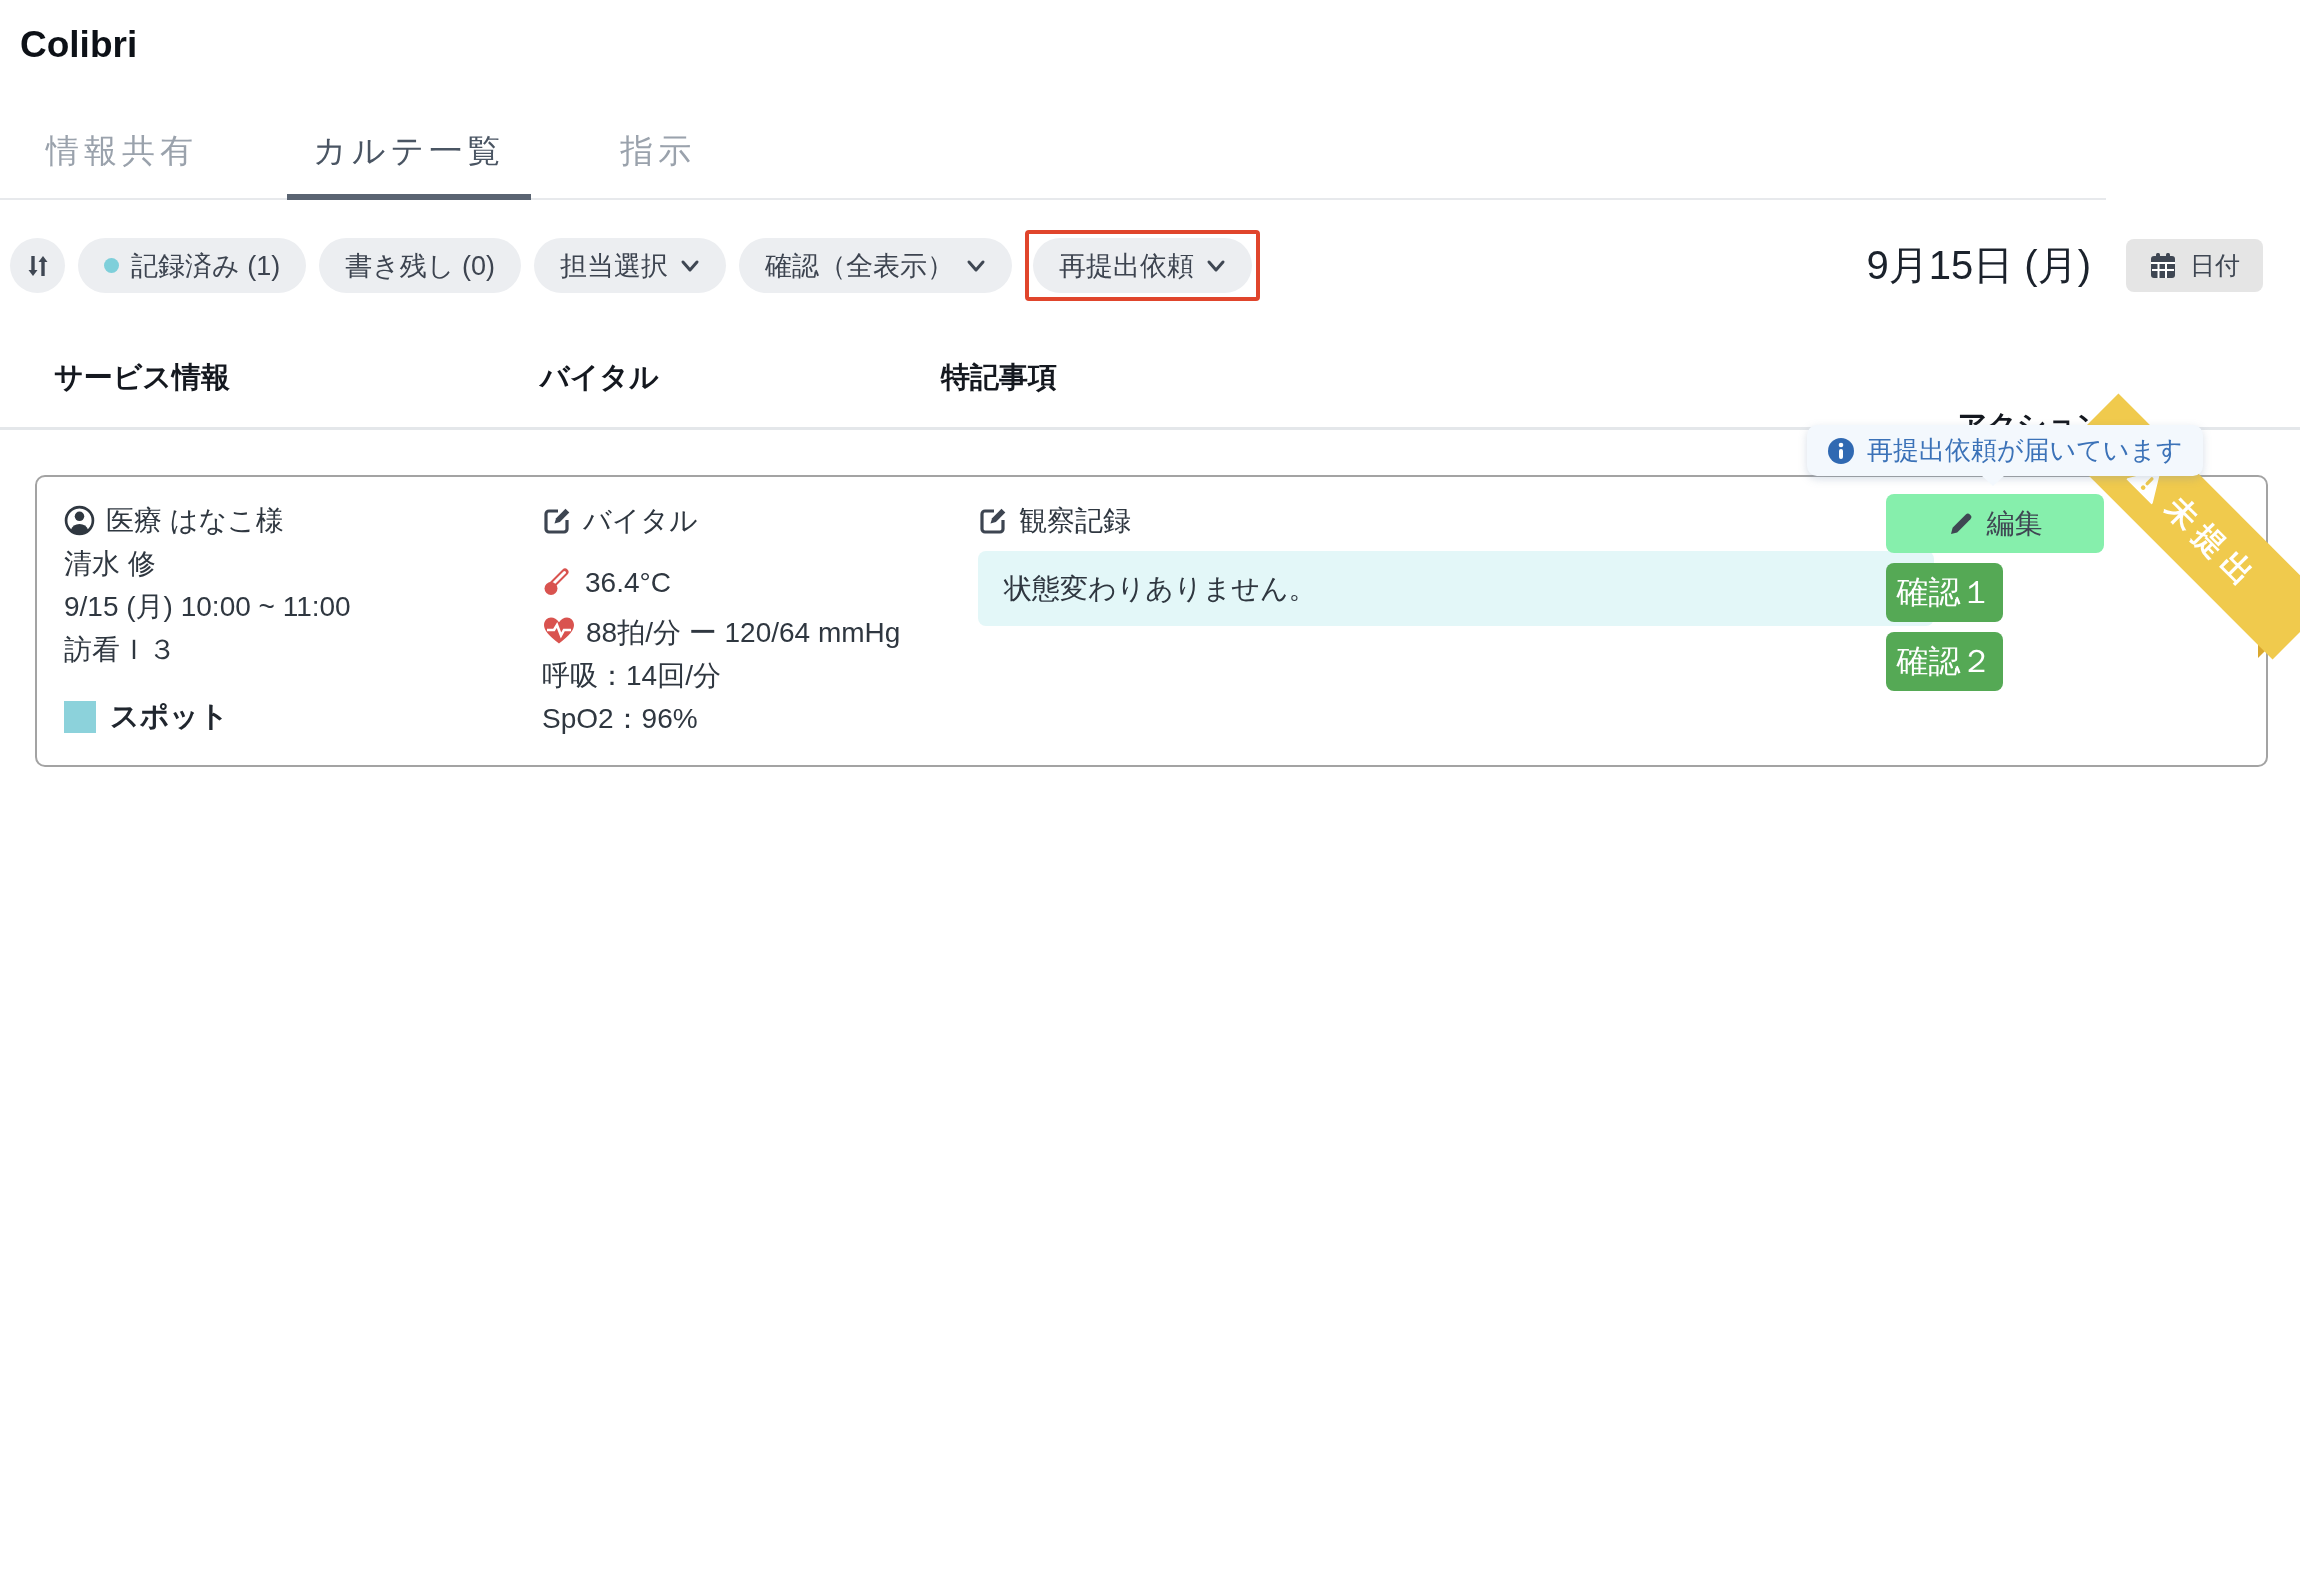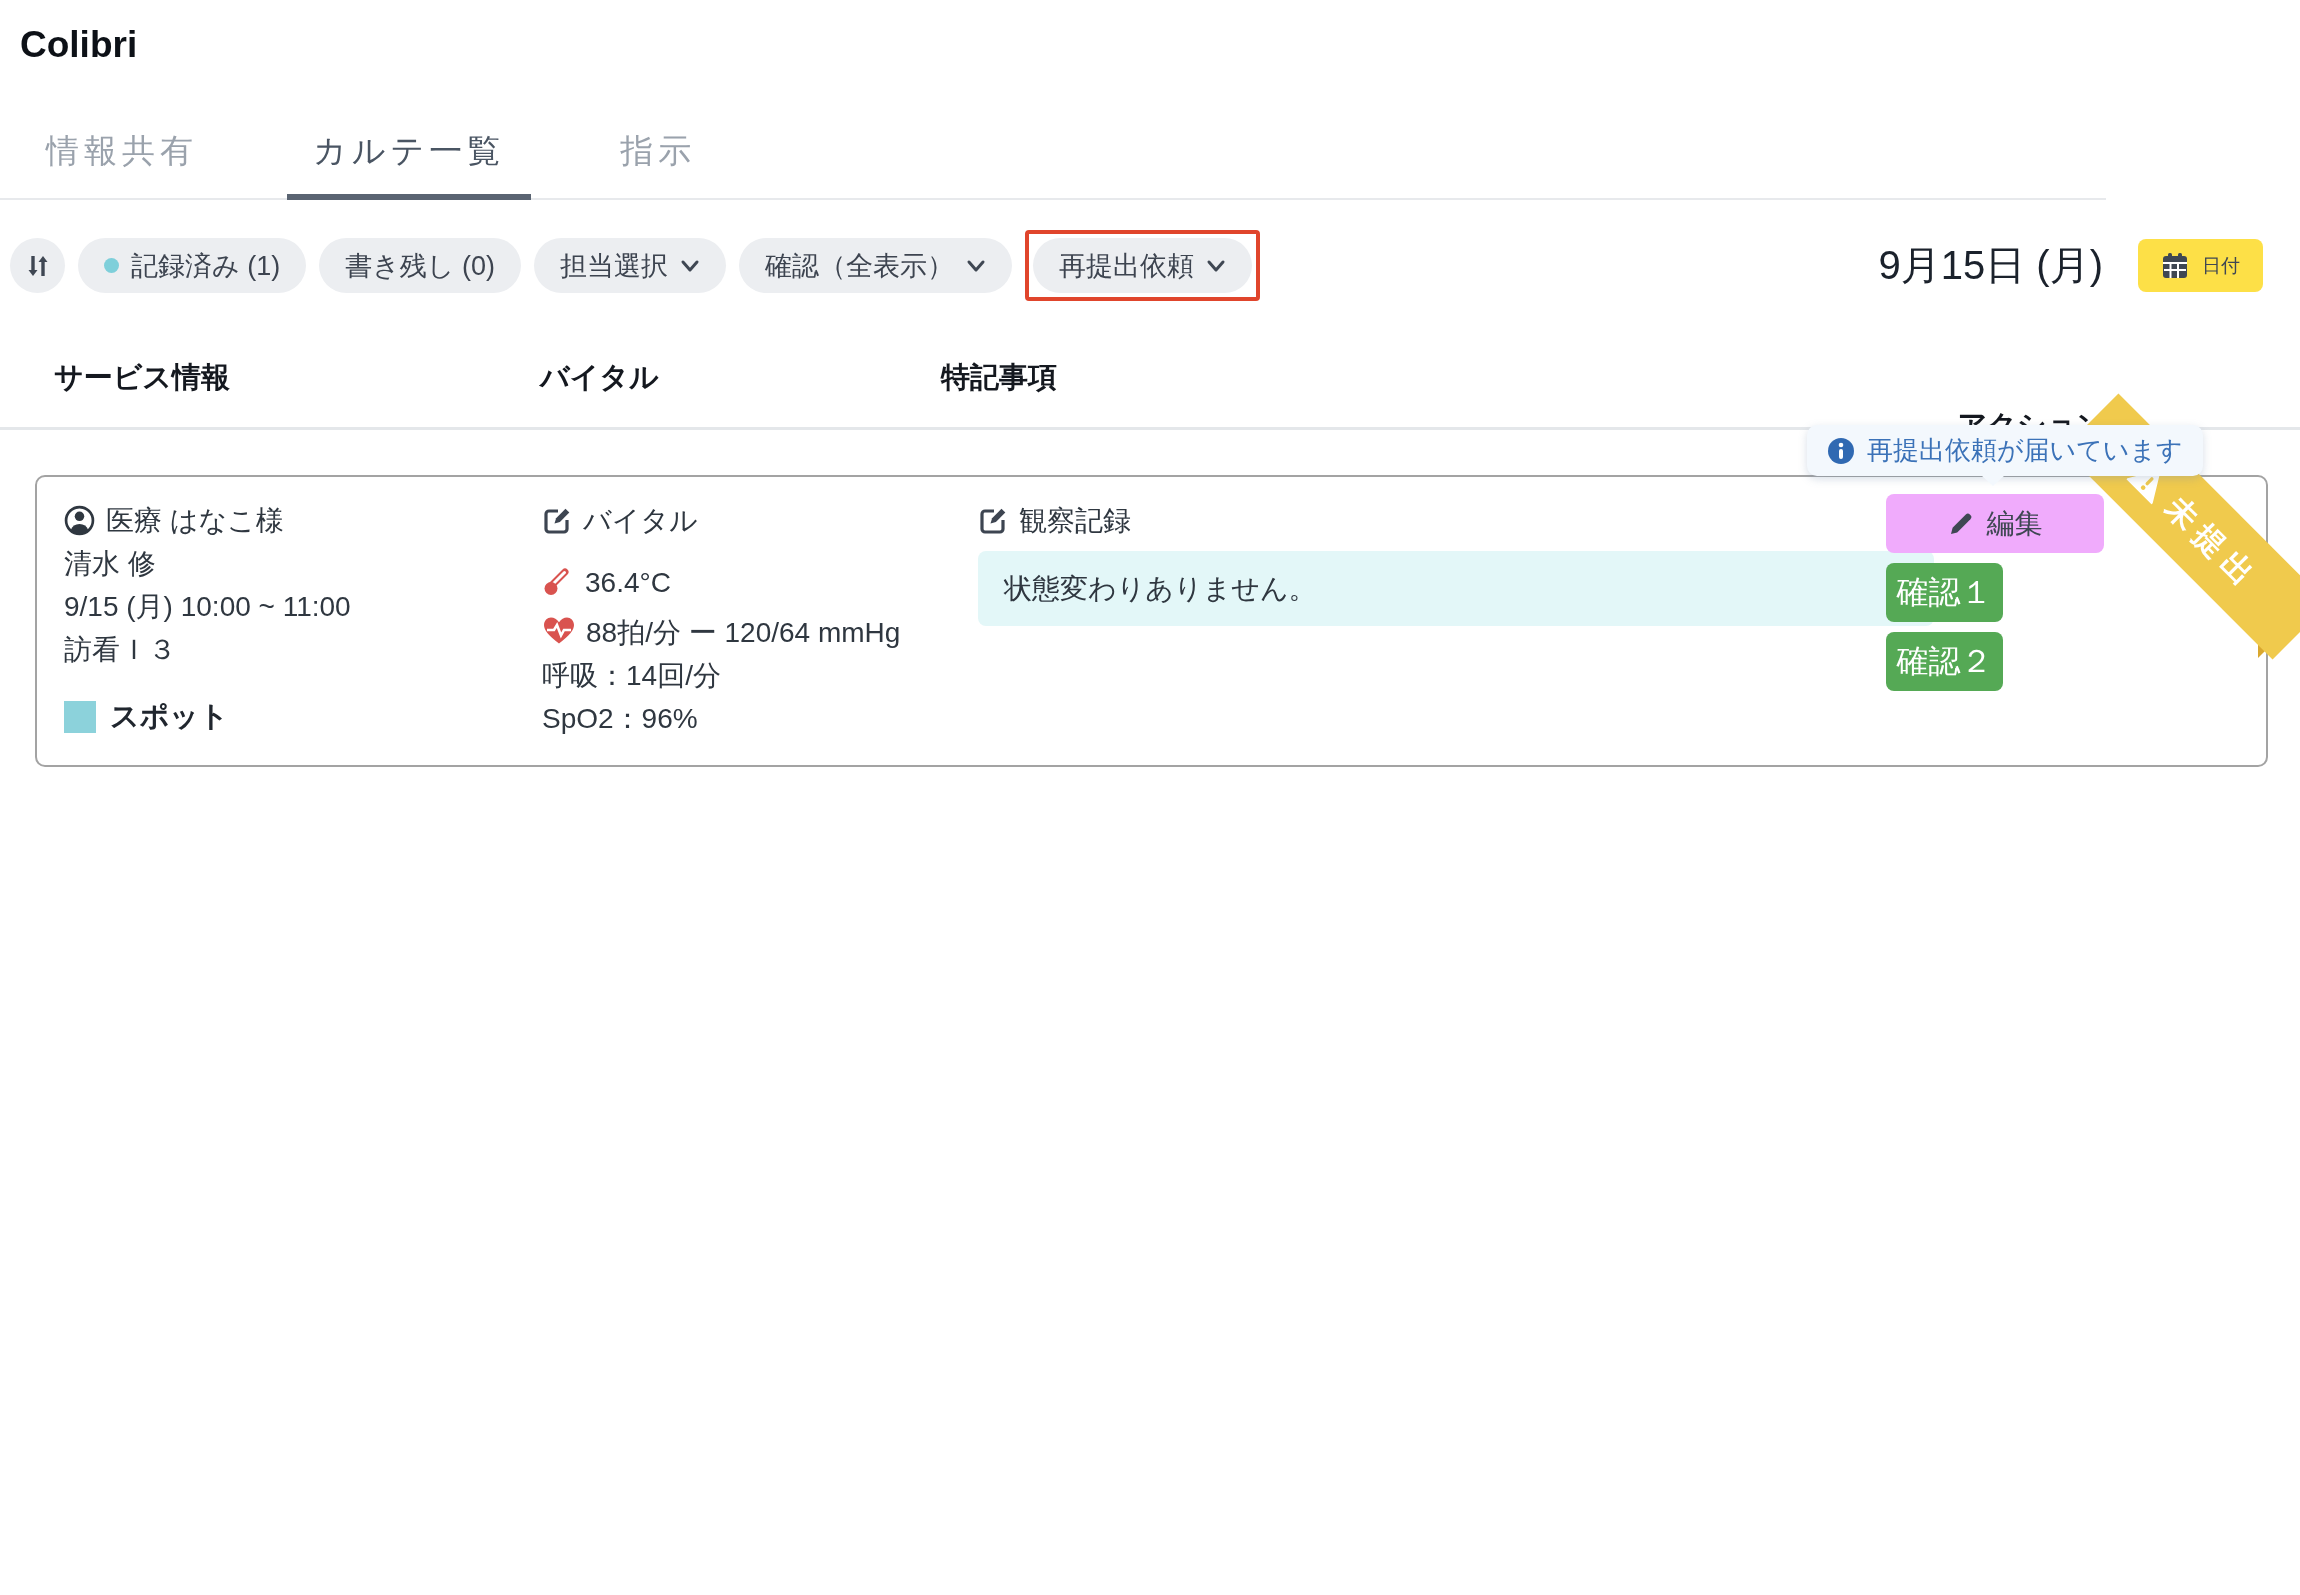--- a/index.html
+++ b/index.html
@@ -22,22 +22,22 @@
   .toolbar { position:absolute; left:10px; top:238px; width:2281px; height:55px;
              display:flex; align-items:center; gap:13px; }
   .icon-circle { width:55px; height:55px; border-radius:50%; background:#eceef1;
                  display:flex; align-items:center; justify-content:center; flex:0 0 auto; cursor:pointer; }
   .pill { height:55px; border-radius:28px; background:#eceef1; display:flex; align-items:center;
           gap:12px; padding:0 26px; font-size:27px; color:#3d4450; white-space:nowrap; cursor:pointer; }
   .dot { width:15px; height:15px; border-radius:50%; background:#7ecfda; }
   .red-box { border:4px solid #e0452c; border-radius:4px; padding:4px; }
   .toolbar-spacer { flex:1; }
   .date-label { font-size:40px; color:#1b222c; font-weight:500; margin-right:22px; white-space:nowrap; }
-  .date-btn { height:53px; border-radius:8px; background:#fde047; display:flex; align-items:center;
-              gap:13px; padding:0 23px; font-size:19px; color:#3f4753; margin-right:28px; cursor:pointer; }
+  .date-btn { height:53px; border-radius:8px; background:#e5e5e5; display:flex; align-items:center;
+              gap:13px; padding:0 23px; font-size:25px; color:#3f4753; margin-right:28px; cursor:pointer; }
 
   
   .thead { position:absolute; left:0; top:358px; width:2301px; height:46px; font-weight:bold;
            font-size:29px; color:#14181f; }
   .th { position:absolute; top:0; }
   .th-service { left:54px; }
   .th-vitals  { left:540px; }
   .th-notes   { left:941px; }
   .th-actions { left:1849px; width:257px; text-align:right;margin-top:48px; }
   .thead-divider { position:absolute; left:0; top:427px; width:2301px; height:3px; background:#e4e7ea; }
@@ -60,21 +60,21 @@
   .iconline { display:flex; align-items:center; gap:11px; }
   .tag-row { display:flex; align-items:center; gap:14px; margin-top:24px; }
   .tag-square { width:32px; height:32px; background:#8cd2db; }
   .tag-label { font-weight:bold; font-size:29px; color:#20262e; }
 
   .vital-lines { margin-top:19px; line-height:43px; }
   .note-box { margin-top:9px; width:100%; height:75px; background:#e3f7f8; border-radius:8px;
               display:flex; align-items:center; padding:0 26px; font-size:28px; }
 
   .actions { position:absolute; left:1849px; top:17px; width:218px; }
-  .btn-edit { width:218px; height:59px; border-radius:8px; background:#f0abfc; border:none;
+  .btn-edit { width:218px; height:59px; border-radius:8px; background:#86efac; border:none;
               display:flex; align-items:center; justify-content:center; gap:13px;
               font-size:28px; color:#3f4753; font-family:inherit; cursor:pointer; }
   .btn-green { width:117px; height:59px; border-radius:8px; background:#55a955; border:none;
                display:flex; align-items:center; justify-content:center; margin-top:10px;
                font-size:32px; color:#ffffff; font-family:inherit; cursor:pointer; }
 
   
   .ribbon { position:absolute; left:2010px; top:10px; width:297px; height:79px; background:#f0ca4d;
             transform:rotate(45deg); display:flex; align-items:center; justify-content:center;
             gap:12px; z-index:2; }

